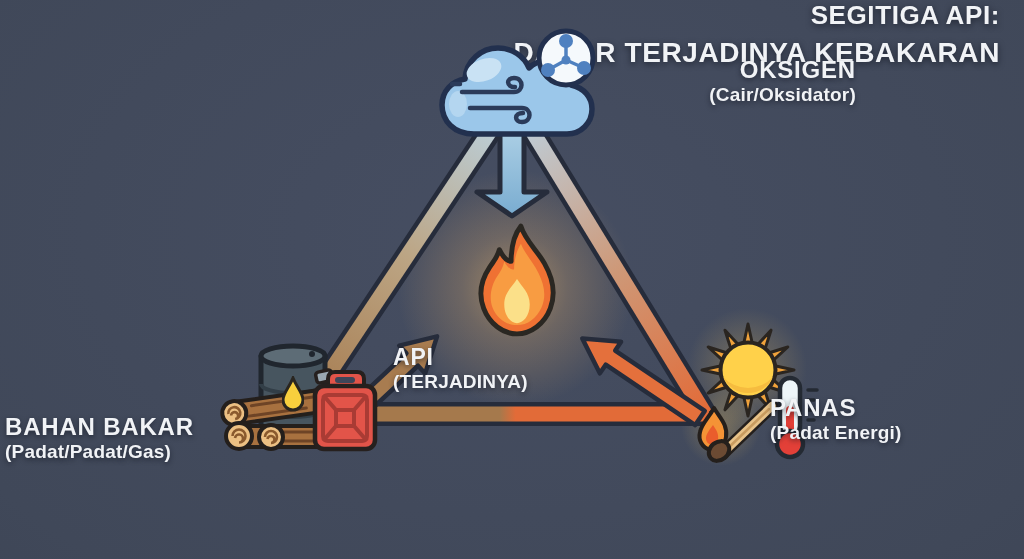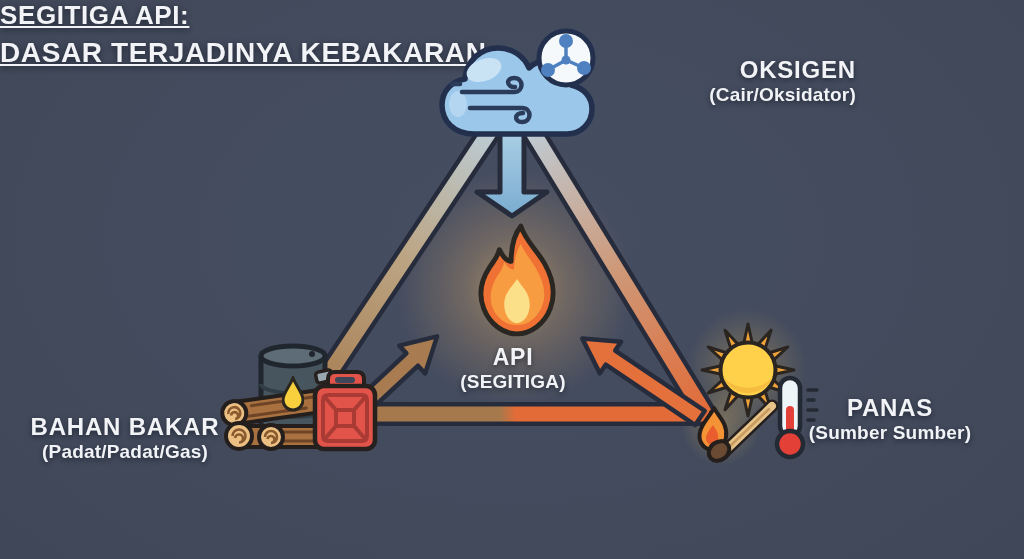--- a/index.html
+++ b/index.html
@@ -4,31 +4,31 @@
 <style>
   html,body{margin:0;padding:0;background:#20242f;}
   #stage{
     position:relative;width:1024px;height:559px;overflow:hidden;
     font-family:"Liberation Sans","DejaVu Sans",sans-serif;
     background:
       radial-gradient(120% 145% at 50% 42%, #464E62 0%, #404859 52%, #3A4152 82%, #343A4B 100%);
   }
   .abs{position:absolute;}
   svg{display:block;}
-  .label-block{position:absolute;color:#F1F3F6;text-align:center;
+  .label-block{position:absolute;color:#F1F3F6;
     text-shadow:0 2px 5px rgba(12,16,28,0.55);line-height:1.16;}
   .label-main{font-size:24px;font-weight:700;letter-spacing:0.8px;}
   .label-sub{font-size:19px;font-weight:700;letter-spacing:0.2px;}
   #oxygen-block{left:596px;top:56px;text-align:right;width:260px;}
   #fuel-block{left:5px;top:413px;width:240px;}
   #heat-block{left:770px;top:394px;width:240px;}
   #fire-block{left:393px;top:344px;width:240px;}
   #fire-block .label-main{font-size:23px;}
-  #title-block{left:12px;top:462px;width:1000px;text-align:left;color:#F1F3F6;
-    text-shadow:0 2px 6px rgba(10,14,24,0.6);text-decoration:underline;}
+  #title-block{left:12px;top:462px;width:1000px;text-align:right;color:#F1F3F6;
+    text-shadow:0 2px 6px rgba(10,14,24,0.6);}
   #title-line1{font-size:26px;font-weight:700;letter-spacing:0.6px;}
   #title-line2{font-size:28px;font-weight:700;letter-spacing:0.6px;margin-top:6px;}
 </style>
 </head>
 <body>
 
 <div id="stage">
 
   <svg class="abs" style="left:0;top:0;" width="1024" height="559" viewBox="0 0 1024 559">
     <defs>
@@ -208,26 +208,26 @@
     <div class="label-sub">(Cair/Oksidator)</div>
   </div>
 
   <div id="fuel-block" class="label-block">
     <div class="label-main">BAHAN BAKAR</div>
     <div class="label-sub">(Padat/Padat/Gas)</div>
   </div>
 
   <div id="heat-block" class="label-block">
     <div class="label-main">PANAS</div>
-    <div class="label-sub">(Sumber Sumber)</div>
+    <div class="label-sub">(Padat Energi)</div>
   </div>
 
   <div id="fire-block" class="label-block">
     <div class="label-main">API</div>
-    <div class="label-sub">(SEGITIGA)</div>
+    <div class="label-sub">(TERJADINYA)</div>
   </div>
 
   <div id="title-block">
     <div id="title-line1">SEGITIGA API:</div>
     <div id="title-line2">DASAR TERJADINYA KEBAKARAN</div>
   </div>
 
 </div>
 
 </body></html>

